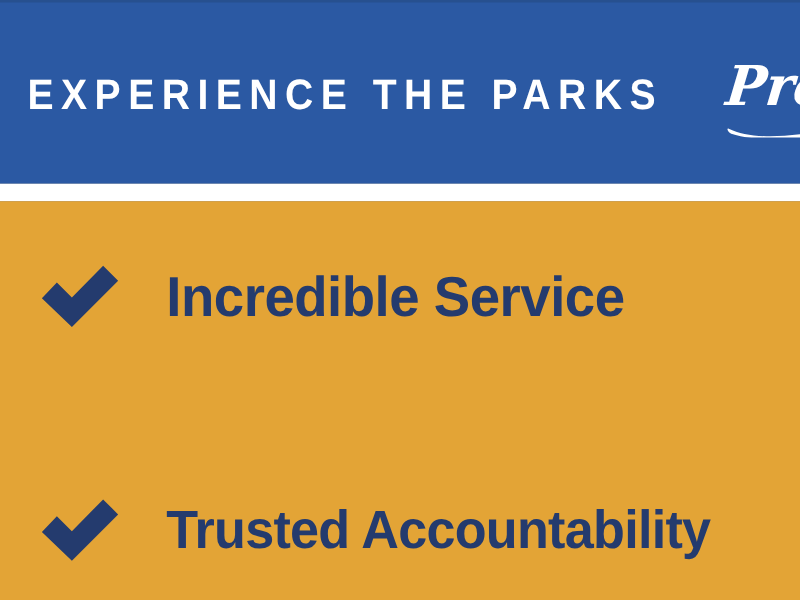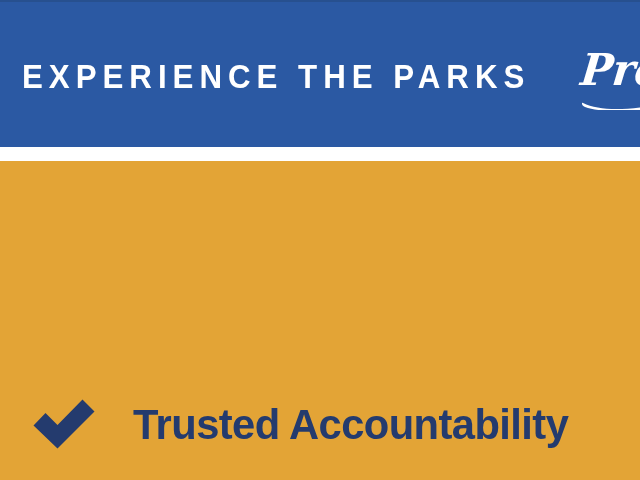--- a/index.html
+++ b/index.html
@@ -166,20 +166,28 @@
           <path d="M2 17 C20 26, 52 24, 86 17 C108 12.5, 126 8, 138 4 C141 3, 143 4, 141 6 C132 13, 112 19, 88 22.5 C56 27, 22 27, 4 21 C1 20, 0 16, 2 17 Z" fill="#ffffff"></path>
         </svg>
       </span>
     </div>
   </div>
 
   <div id="divider-band"></div>
 
   <div id="promise-panel">
 
+    <div class="promise-row" id="promise-row-0">
+      <span class="check-cell">
+        <svg class="check-icon" viewBox="0 0 62 50" aria-hidden="true">
+          <path d="M0.5 26.5 L12.5 14.0 L24.5 26.0 L49.5 0.5 L61.5 12.5 L24.5 49.5 Z" fill="#243B6E"></path>
+        </svg>
+      </span>
+      <span class="promise-label" id="label-1">Incredible Service</span>
+    </div>
 
 
     <div class="promise-row" id="promise-row-2">
       <span class="check-cell">
         <svg class="check-icon" viewBox="0 0 62 50" aria-hidden="true">
           <path d="M0.5 26.5 L12.5 14.0 L24.5 26.0 L49.5 0.5 L61.5 12.5 L24.5 49.5 Z" fill="#243B6E"></path>
         </svg>
       </span>
       <span class="promise-label" id="label-3">Trusted Accountability</span>
     </div>

